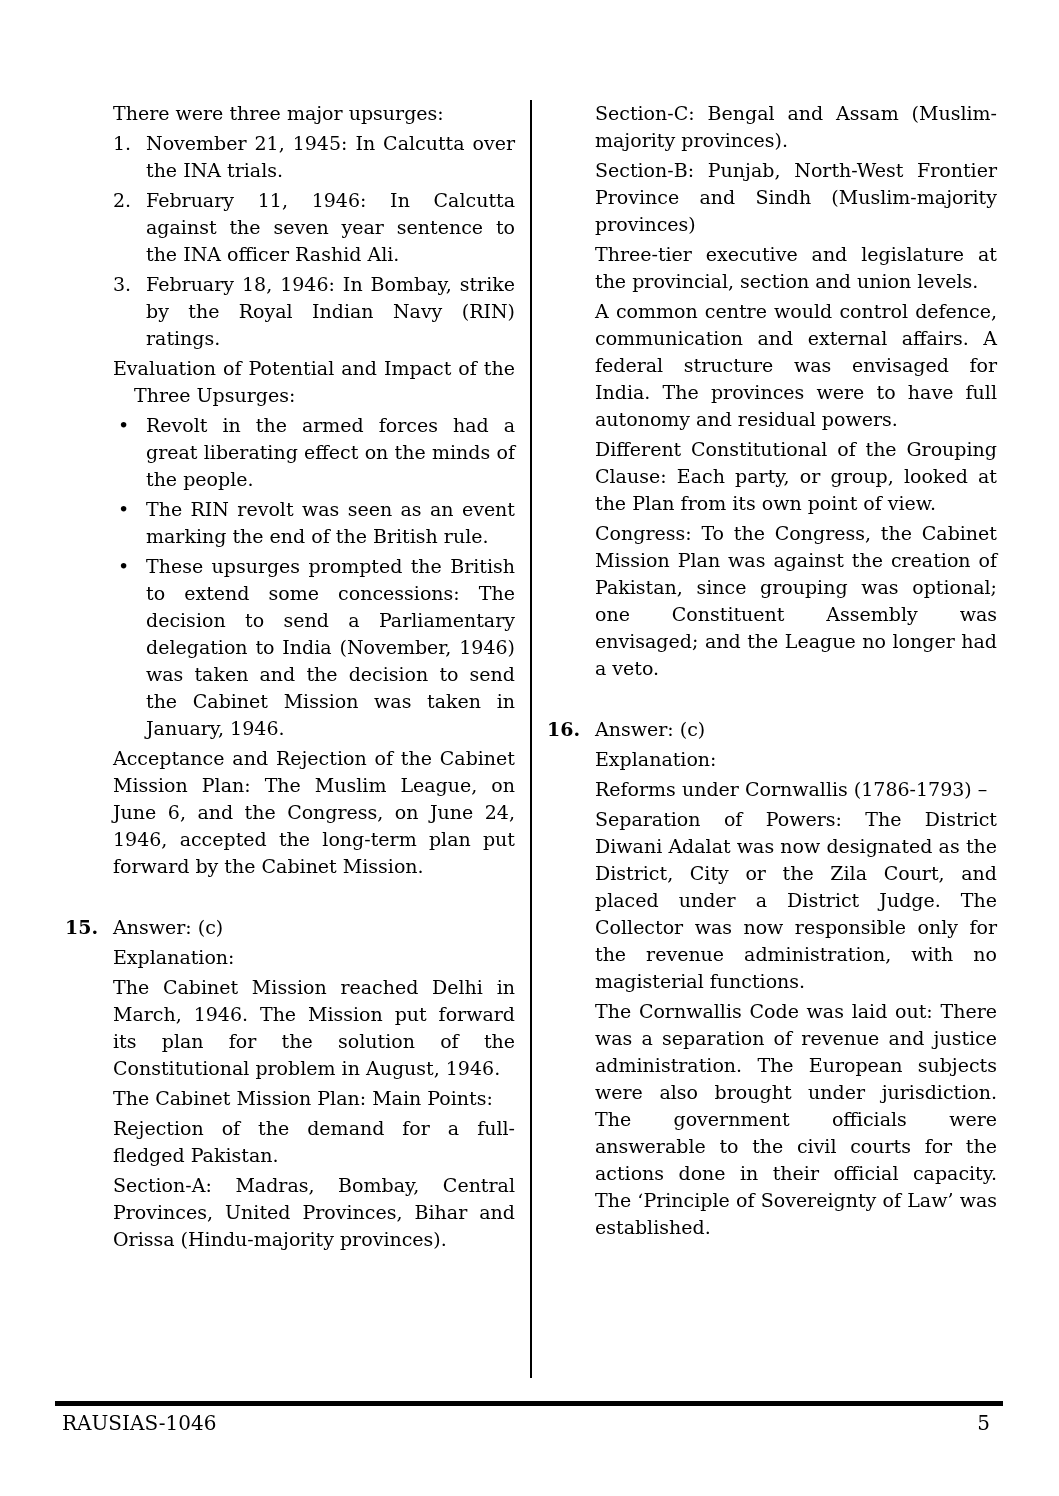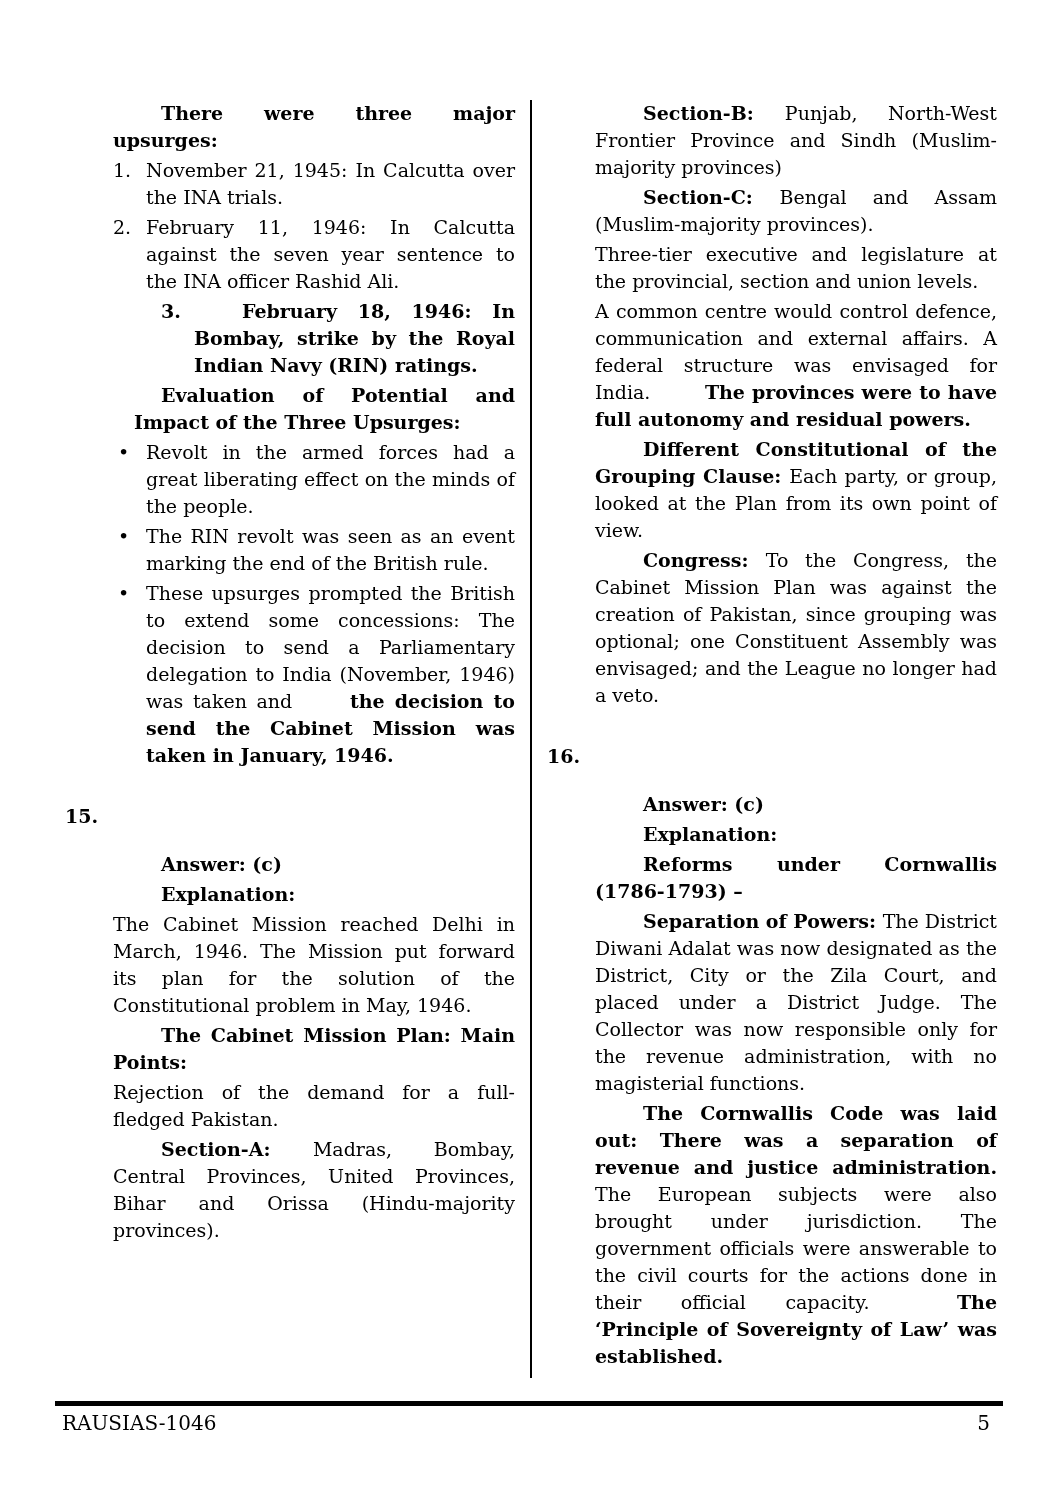--- a/index.html
+++ b/index.html
@@ -27,22 +27,22 @@
   #col-right { left: 595px; }
   .divider {
     position: absolute;
     left: 530px;
     top: 100px;
     width: 2px;
     height: 1278px;
     background: #000000;
   }
   .block { margin: 0 0 3px 0; }
-  .gap-before { margin-top: 34px; flex-direction: column; }
-  .b { font-weight: bold; margin-left: 48px; }
+  .gap-before { margin-top: 34px; }
+  .b { font-weight: normal; }
   .heading { font-weight: bold; }
   .hang { padding-left: 21px; text-indent: -21px; }
   .row { display: flex; }
   .q-row .num {
     flex: 0 0 48px;
     margin-left: -48px;
     font-weight: bold;
     text-align: left;
   }
   .sub-row .num { flex: 0 0 33px; text-align: left; }
@@ -92,34 +92,35 @@
         <div class="txt"><span>Revolt in the armed forces had a great liberating effect on the minds of the people.</span></div>
       </div>
       <div class="block row bullet-row">
         <span class="marker">•</span>
         <div class="txt"><span>The RIN revolt was seen as an event marking the end of the British rule.</span></div>
       </div>
       <div class="block row bullet-row">
         <span class="marker">•</span>
         <div class="txt"><span>These upsurges prompted the British to extend some concessions: The decision to send a Parliamentary delegation to India (November, 1946) was taken and </span><span class="b">the decision to send the Cabinet Mission was taken in January, 1946.</span></div>
       </div>
+      <div class="block para"><span class="b">Acceptance and Rejection of the Cabinet Mission Plan: </span><span>The Muslim League, on June 6, and the Congress, on June 24, 1946, accepted the long-term plan put forward by the Cabinet Mission.</span></div>
       <div class="block gap-before row q-row">
         <span class="num">15.</span>
         <div class="txt"><span class="b">Answer: (c)</span></div>
       </div>
       <div class="block para"><span class="b">Explanation:</span></div>
-      <div class="block para"><span>The Cabinet Mission reached Delhi in March, 1946. The Mission put forward its plan for the solution of the Constitutional problem in May, 1946.</span></div>
+      <div class="block para"><span>The Cabinet Mission reached Delhi in March, 1946. The Mission put forward its plan for the solution of the Constitutional problem in August, 1946.</span></div>
       <div class="block heading"><span class="b">The Cabinet Mission Plan: Main Points:</span></div>
       <div class="block para"><span>Rejection of the demand for a full-fledged Pakistan.</span></div>
       <div class="block para"><span class="b">Section-A: </span><span>Madras, Bombay, Central Provinces, United Provinces, Bihar and Orissa (Hindu-majority provinces).</span></div>
     </div>
   <div class="divider"></div>
   <div class="col" id="col-right">
+      <div class="block para"><span class="b">Section-C: </span><span>Bengal and Assam (Muslim-majority provinces).</span></div>
       <div class="block para"><span class="b">Section-B: </span><span>Punjab, North-West Frontier Province and Sindh (Muslim-majority provinces)</span></div>
-      <div class="block para"><span class="b">Section-C: </span><span>Bengal and Assam (Muslim-majority provinces).</span></div>
       <div class="block para"><span>Three-tier executive and legislature at the provincial, section and union levels.</span></div>
       <div class="block para"><span>A common centre would control defence, communication and external affairs. A federal structure was envisaged for India. </span><span class="b">The provinces were to have full autonomy and residual powers.</span></div>
       <div class="block para"><span class="b">Different Constitutional of the Grouping Clause: </span><span>Each party, or group, looked at the Plan from its own point of view.</span></div>
       <div class="block para"><span class="b">Congress: </span><span>To the Congress, the Cabinet Mission Plan was against the creation of Pakistan, since grouping was optional; one Constituent Assembly was envisaged; and the League no longer had a veto.</span></div>
       <div class="block gap-before row q-row">
         <span class="num">16.</span>
         <div class="txt"><span class="b">Answer: (c)</span></div>
       </div>
       <div class="block para"><span class="b">Explanation:</span></div>
       <div class="block para"><span class="b">Reforms under Cornwallis (1786-1793) –</span></div>

